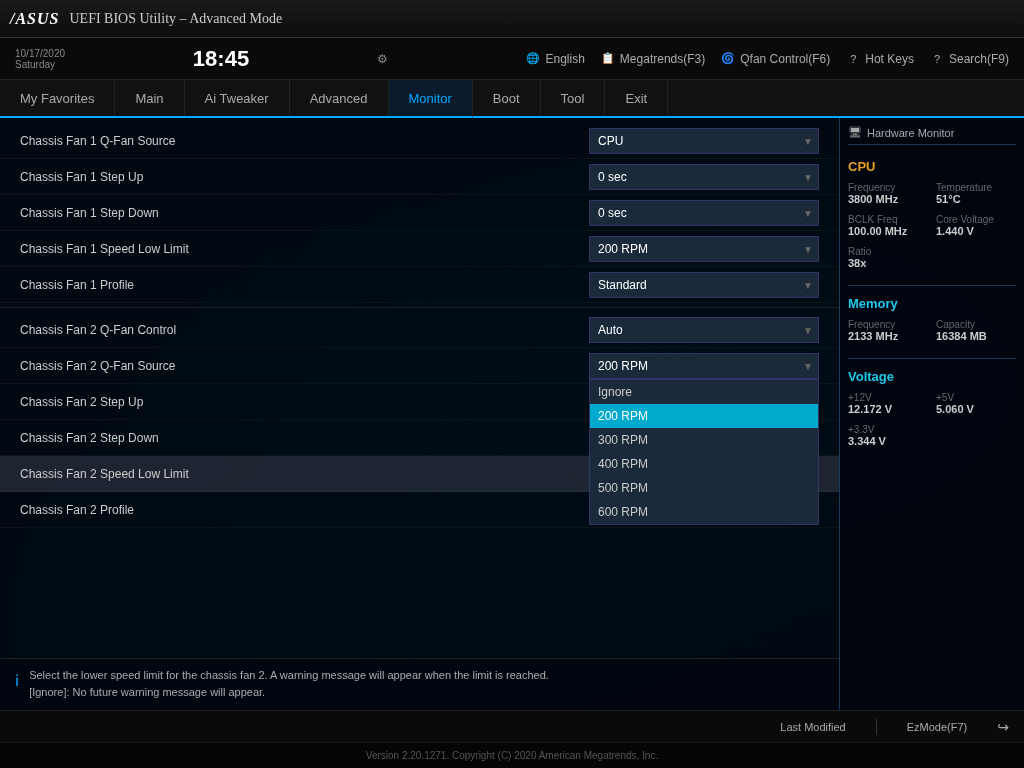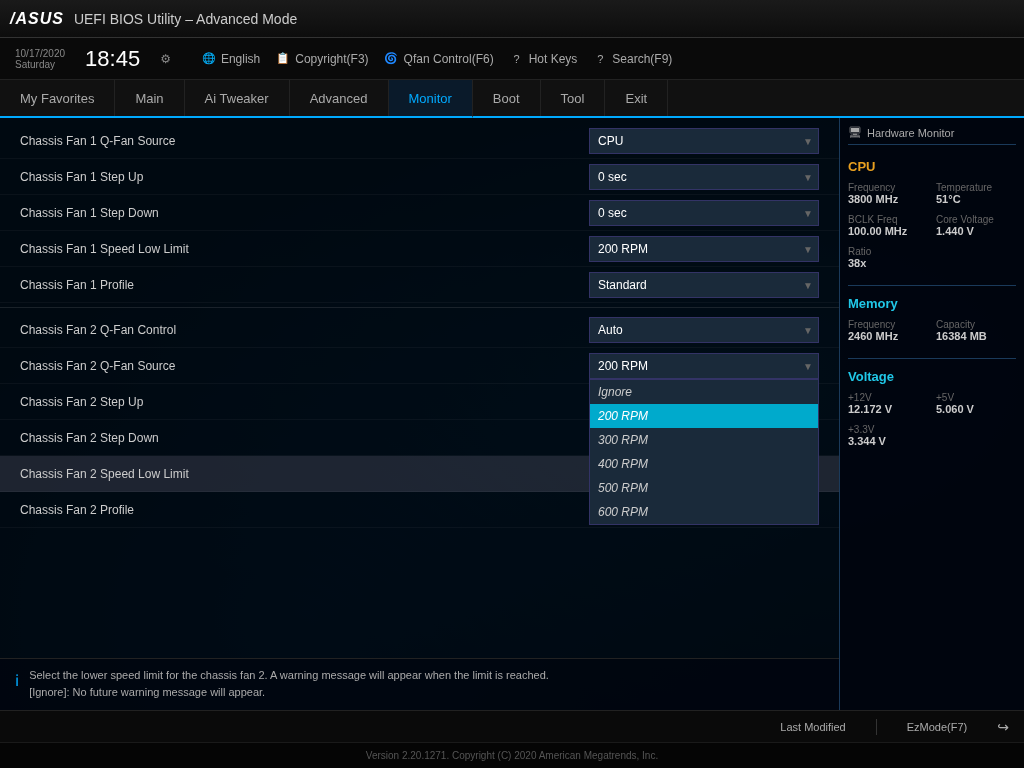--- a/index.html
+++ b/index.html
@@ -34,20 +34,21 @@
     }
 
     
     .header {
       display: flex;
       align-items: center;
       background: linear-gradient(180deg, #1a1a1a 0%, #0d0d0d 100%);
       height: 38px;
       padding: 0 10px;
       border-bottom: 1px solid #333;
+      font-family: Liberation Serif, serif;
     }
 
     .asus-logo {
       color: #fff;
       font-weight: bold;
       font-size: 16px;
       letter-spacing: 1px;
       margin-right: 10px;
       font-style: italic;
     }
@@ -59,33 +60,34 @@
 
     
     .timebar {
       display: flex;
       align-items: center;
       background: #0a0a0a;
       height: 42px;
       padding: 0 15px;
       gap: 20px;
       border-bottom: 1px solid #222;
+      justify-content: space-between;
     }
 
     .datetime {
       display: flex;
       flex-direction: column;
       color: #888;
       font-size: 10px;
     }
 
     .clock {
       color: #fff;
       font-size: 22px;
-      font-weight: normal;
+      font-weight: bold;
       margin: 0 0;
     }
 
     .gear-icon {
       color: #888;
       font-size: 12px;
     }
 
     .topbar-items {
       display: flex;
@@ -213,21 +215,20 @@
 
     
     .dropdown-popup {
       position: absolute;
       left: 0;
       top: 26px;
       width: 100%;
       background: #1a2a3a;
       border: 1px solid #336;
       z-index: 100;
-      font-style: italic;
     }
 
     .popup-option {
       padding: 5px 8px;
       color: #ccc;
       font-size: 12px;
       cursor: pointer;
     }
     .popup-option.selected {
       background: #00aacc;
@@ -370,21 +371,21 @@
     </div>
     <div class="clock">18:45</div>
     <div class="gear-icon">⚙</div>
     <div class="topbar-items">
       <div class="topbar-item">
         <span class="topbar-icon">🌐</span>
         <span>English</span>
       </div>
       <div class="topbar-item">
         <span class="topbar-icon">📋</span>
-        <span>Copyright(F3)</span>
+        <span>Megatrends(F3)</span>
       </div>
       <div class="topbar-item">
         <span class="topbar-icon">🌀</span>
         <span>Qfan Control(F6)</span>
       </div>
       <div class="topbar-item">
         <span class="topbar-icon">?</span>
         <span>Hot Keys</span>
       </div>
       <div class="topbar-item">
@@ -587,21 +588,21 @@
           <div class="hw-value">38x</div>
         </div>
       </div>
 
       <div class="hw-divider"></div>
 
       <div class="hw-section-title memory-color">Memory</div>
       <div class="hw-grid">
         <div>
           <div class="hw-label">Frequency</div>
-          <div class="hw-value">2460 MHz</div>
+          <div class="hw-value">2133 MHz</div>
         </div>
         <div>
           <div class="hw-label">Capacity</div>
           <div class="hw-value">16384 MB</div>
         </div>
       </div>
 
       <div class="hw-divider"></div>
 
       <div class="hw-section-title voltage-color">Voltage</div>

